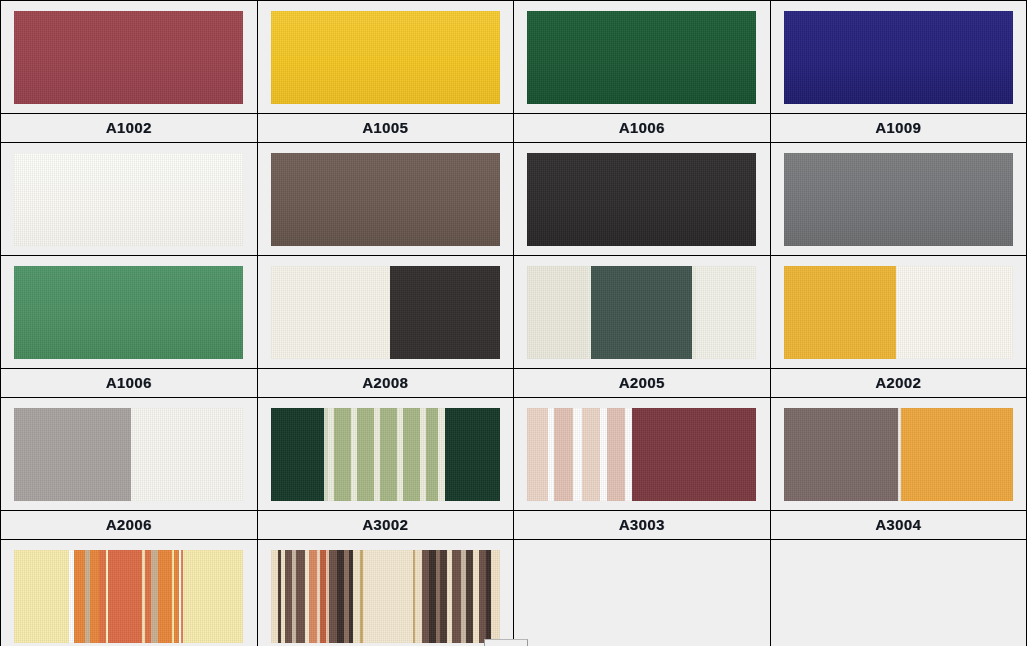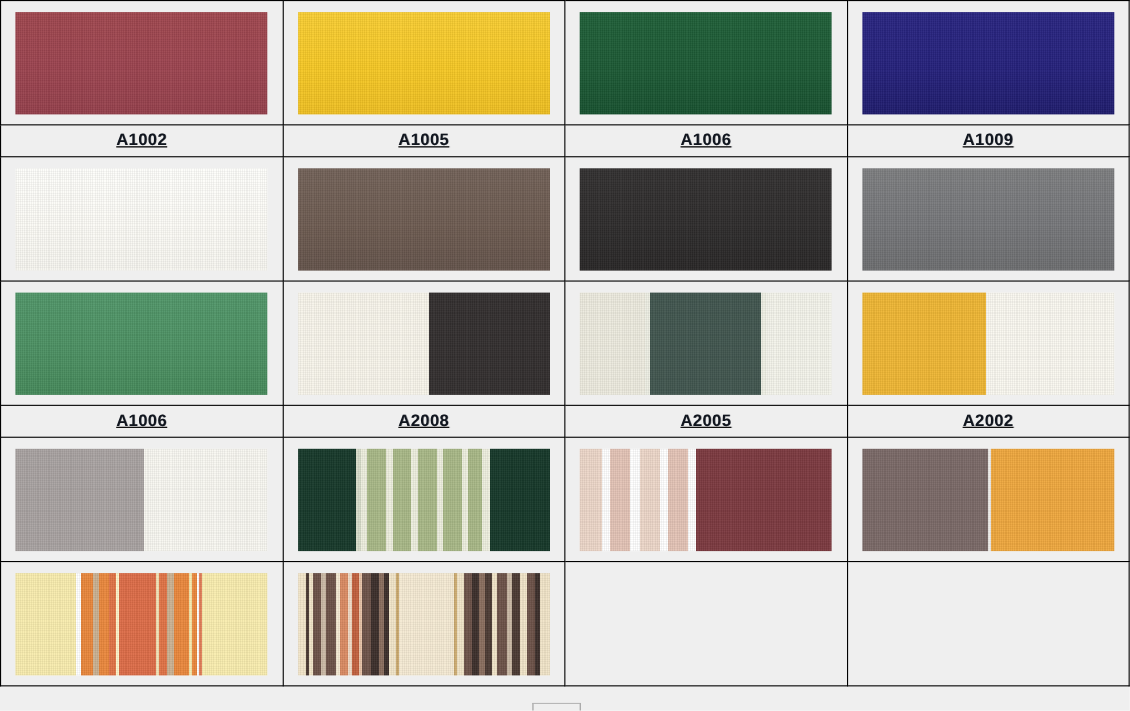--- a/index.html
+++ b/index.html
@@ -20,21 +20,20 @@
     width:1027px;
     table-layout:fixed;
     background:#efefef;
   }
   table.swatch-grid td{
     border:1px solid #000000;
     padding:0;
     margin:0;
     background:#efefef;
     vertical-align:middle;
-    text-decoration:underline;
   }
   td.img-cell{ height:112px; }
   td.lbl-cell{ height:28px; text-align:center; }
 
   .swatch-wrap{
     width:100%;
     height:112px;
     display:flex;
     align-items:center;
     justify-content:center;
@@ -182,20 +181,26 @@
               <div class="swatch " style="background: linear-gradient(90deg, rgb(236, 214, 200) 0px, rgb(236, 214, 200) 9%, rgb(255, 255, 255) 9%, rgb(255, 255, 255) 12%, rgb(227, 195, 182) 12%, rgb(227, 195, 182) 20%, rgb(255, 255, 255) 20%, rgb(255, 255, 255) 24%, rgb(236, 214, 200) 24%, rgb(236, 214, 200) 32%, rgb(255, 255, 255) 32%, rgb(255, 255, 255) 35%, rgb(227, 195, 182) 35%, rgb(227, 195, 182) 43%, rgb(255, 255, 255) 43%, rgb(255, 255, 255) 46%, rgb(124, 58, 64) 46%, rgb(124, 58, 64) 100%);"></div>
             </div>
           </td>
           <td class="img-cell">
             <div class="swatch-wrap">
               <div class="swatch " style="background: linear-gradient(90deg, rgb(123, 106, 104) 0px, rgb(123, 106, 104) 50%, rgb(239, 237, 234) 50%, rgb(239, 237, 234) 51%, rgb(239, 168, 63) 51%, rgb(239, 168, 63) 100%);"></div>
             </div>
           </td>
         </tr>
         <tr>
+          <td class="lbl-cell"><span class="label">A2006</span></td>
+          <td class="lbl-cell"><span class="label">A3002</span></td>
+          <td class="lbl-cell"><span class="label">A3003</span></td>
+          <td class="lbl-cell"><span class="label">A3004</span></td>
+        </tr>
+        <tr>
           <td class="img-cell">
             <div class="swatch-wrap">
               <div class="swatch " style="background: linear-gradient(90deg, rgb(248, 236, 174) 0px, rgb(248, 236, 174) 24%, rgb(255, 255, 255) 24%, rgb(255, 255, 255) 26%, rgb(233, 135, 60) 26%, rgb(233, 135, 60) 31%, rgb(201, 176, 145) 31%, rgb(201, 176, 145) 33%, rgb(233, 135, 60) 33%, rgb(233, 135, 60) 37%, rgb(224, 115, 70) 37%, rgb(224, 115, 70) 40%, rgb(253, 243, 201) 40%, rgb(253, 243, 201) 41%, rgb(221, 109, 72) 41%, rgb(221, 109, 72) 56%, rgb(243, 226, 182) 56%, rgb(243, 226, 182) 57%, rgb(224, 115, 70) 57%, rgb(224, 115, 70) 60%, rgb(201, 176, 145) 60%, rgb(201, 176, 145) 63%, rgb(233, 135, 60) 63%, rgb(233, 135, 60) 69%, rgb(246, 233, 173) 69%, rgb(246, 233, 173) 70%, rgb(233, 135, 60) 70%, rgb(233, 135, 60) 72%, rgb(255, 255, 255) 72%, rgb(255, 255, 255) 73%, rgb(226, 128, 90) 73%, rgb(226, 128, 90) 74%, rgb(248, 236, 174) 74%, rgb(248, 236, 174) 100%);"></div>
             </div>
           </td>
           <td class="img-cell">
             <div class="swatch-wrap">
               <div class="swatch " style="background: linear-gradient(90deg, rgb(241, 228, 200) 0px, rgb(241, 228, 200) 3%, rgb(75, 58, 51) 3%, rgb(75, 58, 51) 4.5%, rgb(241, 228, 200) 4.5%, rgb(241, 228, 200) 6%, rgb(108, 82, 72) 6%, rgb(108, 82, 72) 9%, rgb(201, 184, 164) 9%, rgb(201, 184, 164) 11%, rgb(108, 82, 72) 11%, rgb(108, 82, 72) 15%, rgb(244, 233, 210) 15%, rgb(244, 233, 210) 16.5%, rgb(217, 138, 98) 16.5%, rgb(217, 138, 98) 20%, rgb(240, 217, 196) 20%, rgb(240, 217, 196) 21.5%, rgb(192, 95, 61) 21.5%, rgb(192, 95, 61) 24%, rgb(232, 195, 168) 24%, rgb(232, 195, 168) 25.5%, rgb(108, 82, 72) 25.5%, rgb(108, 82, 72) 29%, rgb(60, 47, 43) 29%, rgb(60, 47, 43) 32%, rgb(138, 110, 94) 32%, rgb(138, 110, 94) 34%, rgb(60, 47, 43) 34%, rgb(60, 47, 43) 36%, rgb(241, 228, 200) 36%, rgb(241, 228, 200) 39%, rgb(202, 169, 111) 39%, rgb(202, 169, 111) 40%, rgb(244, 233, 210) 40%, rgb(244, 233, 210) 62%, rgb(202, 169, 111) 62%, rgb(202, 169, 111) 63%, rgb(241, 228, 200) 63%, rgb(241, 228, 200) 66%, rgb(108, 82, 72) 66%, rgb(108, 82, 72) 69%, rgb(60, 47, 43) 69%, rgb(60, 47, 43) 72%, rgb(138, 110, 94) 72%, rgb(138, 110, 94) 74%, rgb(75, 58, 51) 74%, rgb(75, 58, 51) 77%, rgb(241, 228, 200) 77%, rgb(241, 228, 200) 79%, rgb(108, 82, 72) 79%, rgb(108, 82, 72) 83%, rgb(201, 184, 164) 83%, rgb(201, 184, 164) 85%, rgb(75, 58, 51) 85%, rgb(75, 58, 51) 88%, rgb(241, 228, 200) 88%, rgb(241, 228, 200) 91%, rgb(108, 82, 72) 91%, rgb(108, 82, 72) 94%, rgb(60, 47, 43) 94%, rgb(60, 47, 43) 96%, rgb(241, 228, 200) 96%, rgb(241, 228, 200) 100%);"></div>
             </div>
           </td>

